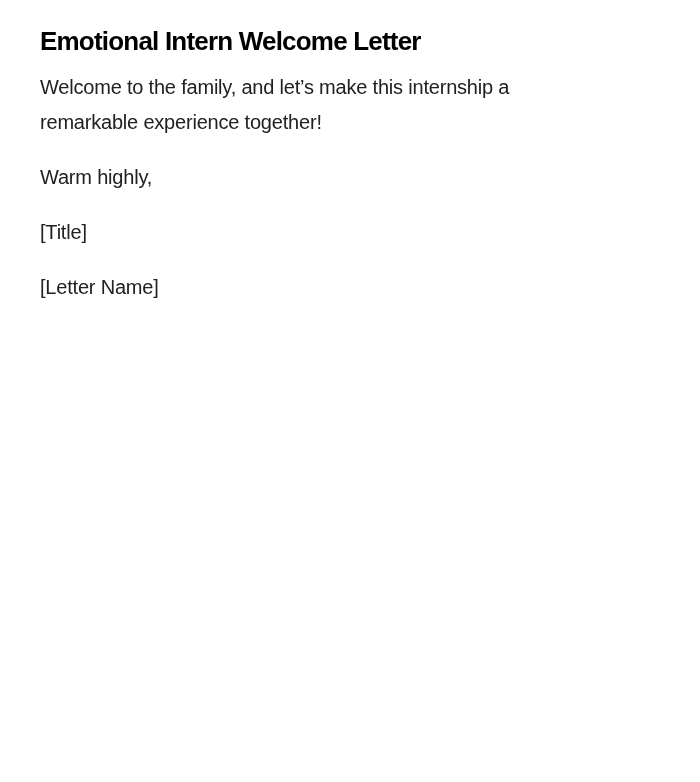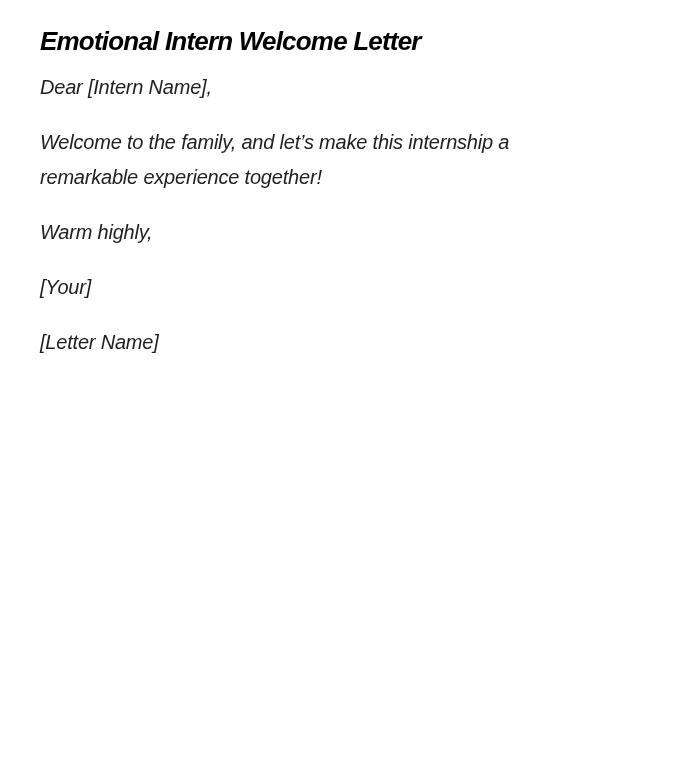--- a/index.html
+++ b/index.html
@@ -8,21 +8,20 @@
     background: #ffffff;
   }
   body {
     width: 700px;
     height: 782px;
     overflow: hidden;
     font-family: "Liberation Sans", sans-serif;
   }
   .letter {
     padding: 24px 4px 0 40px;
-    font-style: italic;
   }
   .letter-title {
     margin: 0 0 12px 0;
     font-family: "Liberation Sans", sans-serif;
     font-weight: 700;
     font-size: 26px;
     line-height: 34px;
     letter-spacing: -0.8px;
     color: #000000;
   }
@@ -34,26 +33,25 @@
     color: #202124;
     white-space: pre-line; 
   }
 </style>
 </head>
 <body>
 
 <main class="letter">
   <h1 class="letter-title">Emotional Intern Welcome Letter</h1>
 
-  <p>Dear [Intern Name],</p>
 
 
 
   <p>Welcome to the family, and let’s make this internship a
 remarkable experience together!</p>
 
   <p>Warm highly,</p>
 
 
-  <p>[Your]</p>
+  <p>[Title]</p>
 
   <p>[Letter Name]</p>
 </main>
 
 </body></html>

